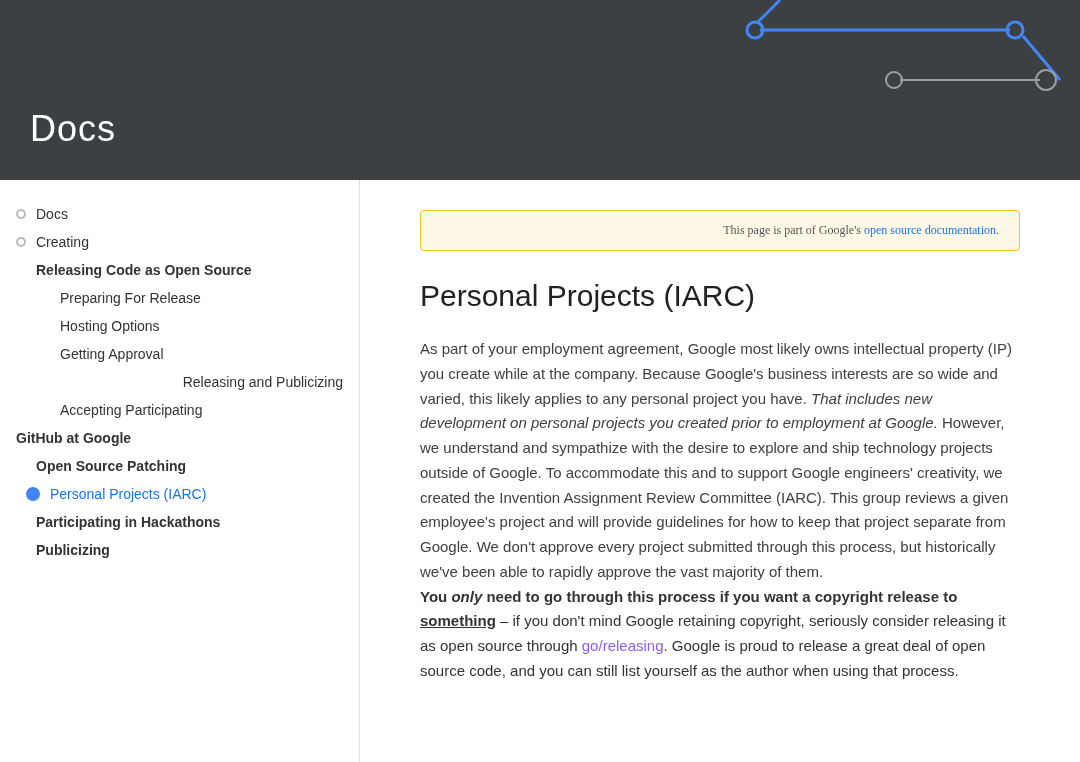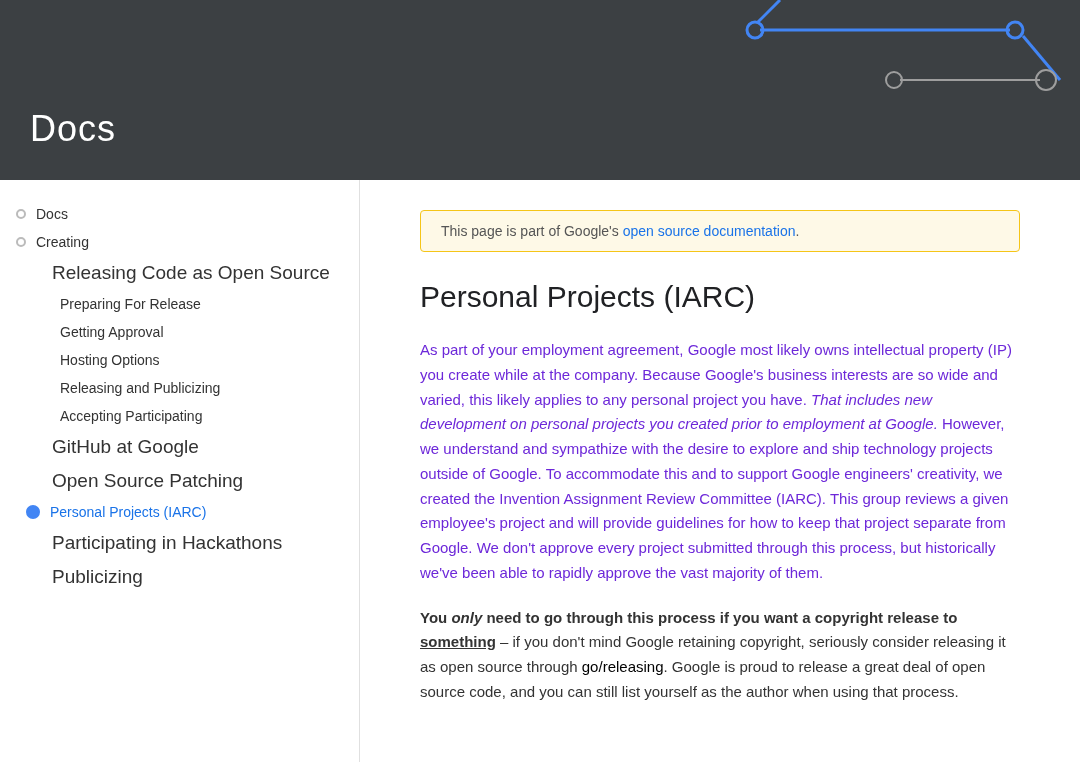--- a/index.html
+++ b/index.html
@@ -68,73 +68,72 @@
     .sidebar-dot.small {
       width: 10px;
       height: 10px;
       border: 2px solid #bbb;
     }
     .sidebar-label {
       font-size: 14px;
       color: #333;
     }
     .sidebar-label.bold {
-      font-weight: 400;
-      font-size: 19px;
-      margin-left: 16px;
+      font-weight: 700;
+      font-size: 14px;
     }
     .sidebar-label.active {
       color: #1a73e8;
     }
 
     
     .content {
       flex: 1;
       padding: 30px 60px;
       max-width: 720px;
     }
     .notice-bar {
       background: #fef9e7;
       border: 1px solid #f5c518;
       border-radius: 4px;
       padding: 12px 20px;
       margin-bottom: 28px;
-      text-align: left;
-      font-size: 14px;
+      text-align: right;
+      font-size: 12px;
       color: #555;
+      font-family: Liberation Serif, serif;
     }
     .notice-bar a {
       color: #1a73e8;
       text-decoration: none;
     }
     .page-title {
       font-size: 30px;
       font-weight: 400;
       color: #202124;
       margin-bottom: 24px;
     }
     .body-text {
       font-size: 15px;
       line-height: 1.65;
-      color: #6d28d9;
-      margin-bottom: 20px;
+      color: #404040;
     }
     .body-text em {
       font-style: italic;
     }
     .highlight-box {
       font-size: 15px;
       line-height: 1.65;
       color: #333;
     }
     .highlight-box strong {
       font-weight: 700;
     }
     .highlight-box a {
-      color: #000000;
+      color: #8b5cf6;
       text-decoration: none;
     }
     .underline-text {
       text-decoration: underline;
     }
   </style>
 </head>
 <body>
 
 <header class="header">
@@ -176,36 +175,36 @@
 
     <div class="sidebar-item" style="padding-left: 36px;">
       <span class="sidebar-label bold">Releasing Code as Open Source</span>
     </div>
 
     <div class="sidebar-item" style="padding-left: 60px;">
       <span class="sidebar-label">Preparing For Release</span>
     </div>
 
     <div class="sidebar-item" style="padding-left: 60px;">
+      <span class="sidebar-label">Hosting Options</span>
+    </div>
+
+    <div class="sidebar-item" style="padding-left: 60px;">
       <span class="sidebar-label">Getting Approval</span>
     </div>
 
-    <div class="sidebar-item" style="padding-left: 60px;">
-      <span class="sidebar-label">Hosting Options</span>
-    </div>
-
-    <div class="sidebar-item" style="padding-left: 60px;">
+    <div class="sidebar-item" style="padding-left: 60px; justify-content: flex-end;">
       <span class="sidebar-label">Releasing and Publicizing</span>
     </div>
 
     <div class="sidebar-item" style="padding-left: 60px;">
       <span class="sidebar-label">Accepting Participating</span>
     </div>
 
-    <div class="sidebar-item" style="padding-left: 36px;">
+    <div class="sidebar-item" style="padding-left: 16px;">
       <span class="sidebar-label bold">GitHub at Google</span>
     </div>
 
     <div class="sidebar-item" style="padding-left: 36px;">
       <span class="sidebar-label bold">Open Source Patching</span>
     </div>
 
     <div class="sidebar-item" style="padding-left: 26px;">
       <span class="sidebar-dot filled" style="width:14px;height:14px;border-radius:50%;background:#4285f4;border:2px solid #4285f4;margin-right:10px;flex-shrink:0;display:inline-block;"></span>
       <span class="sidebar-label active">Personal Projects (IARC)</span>

